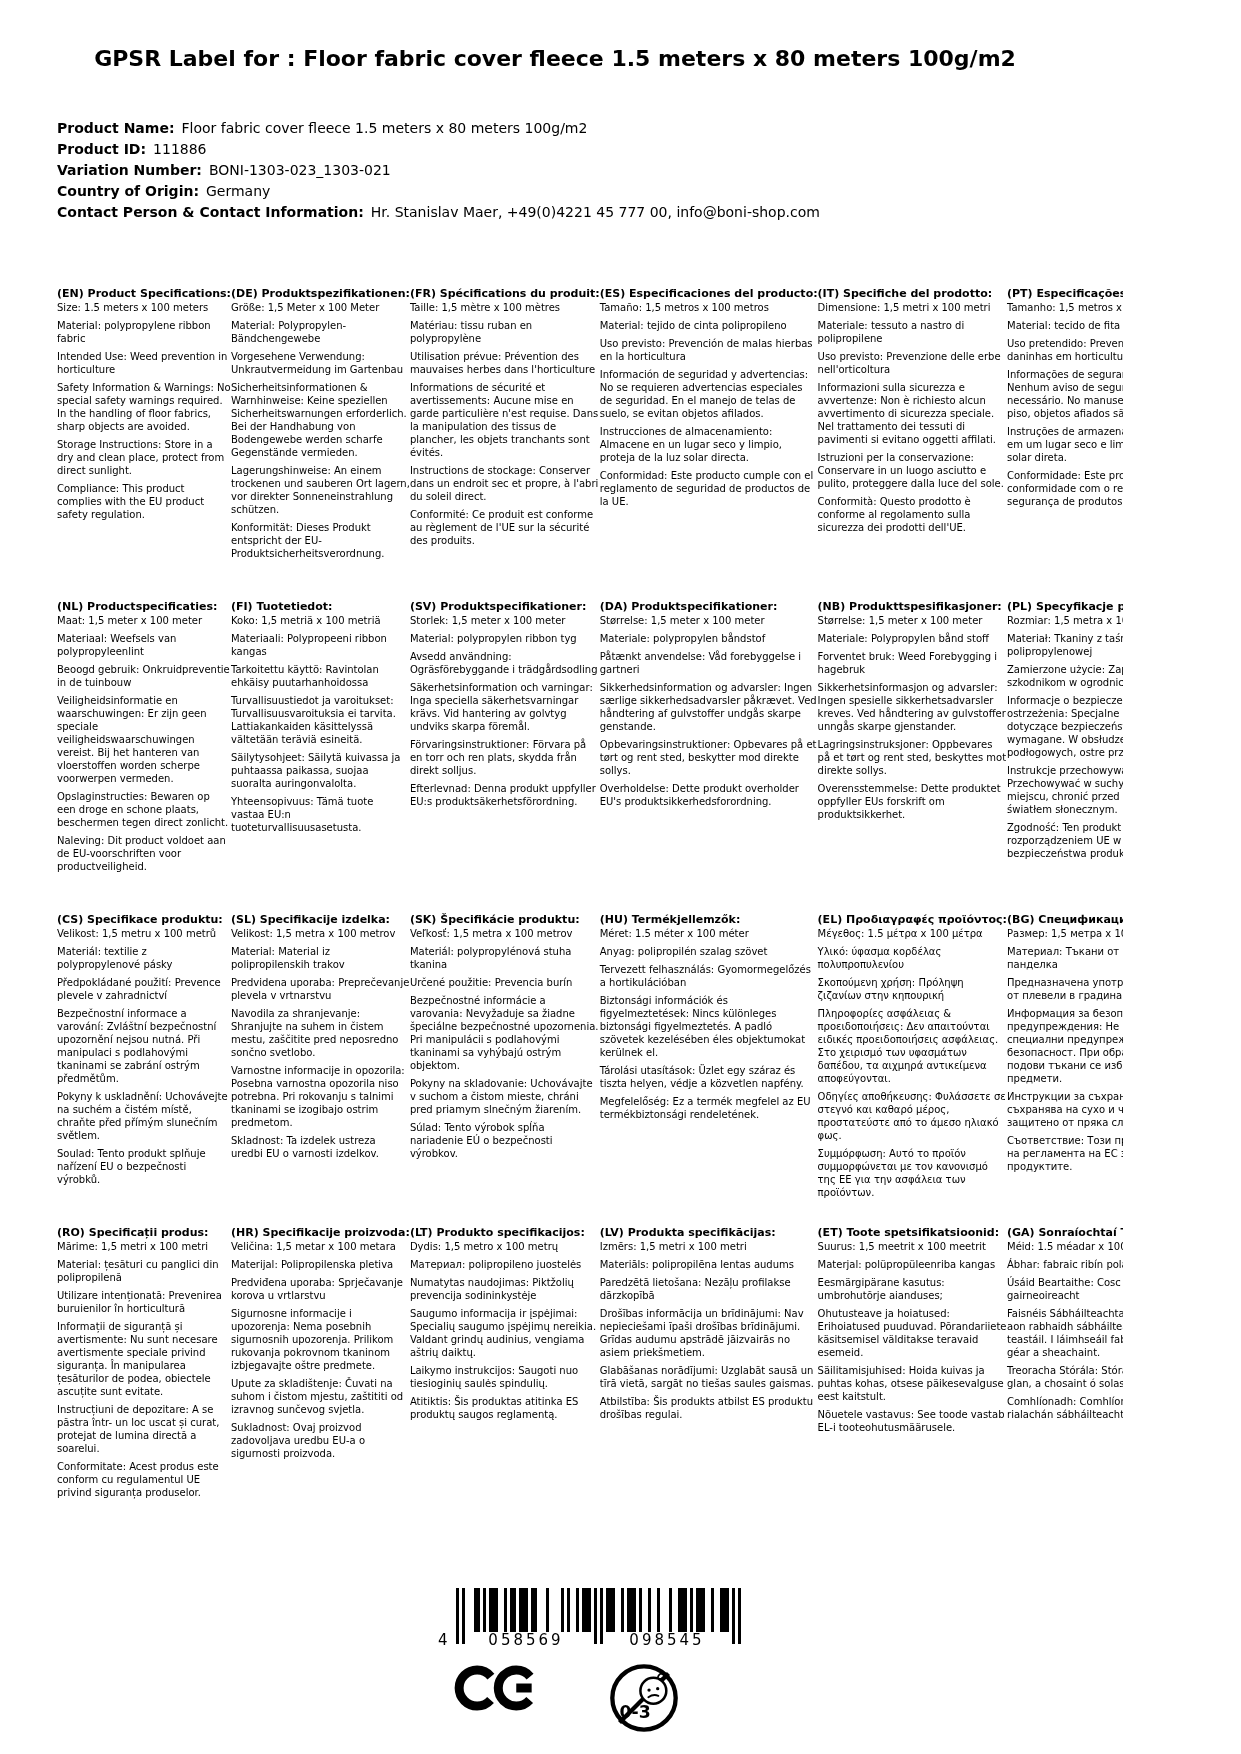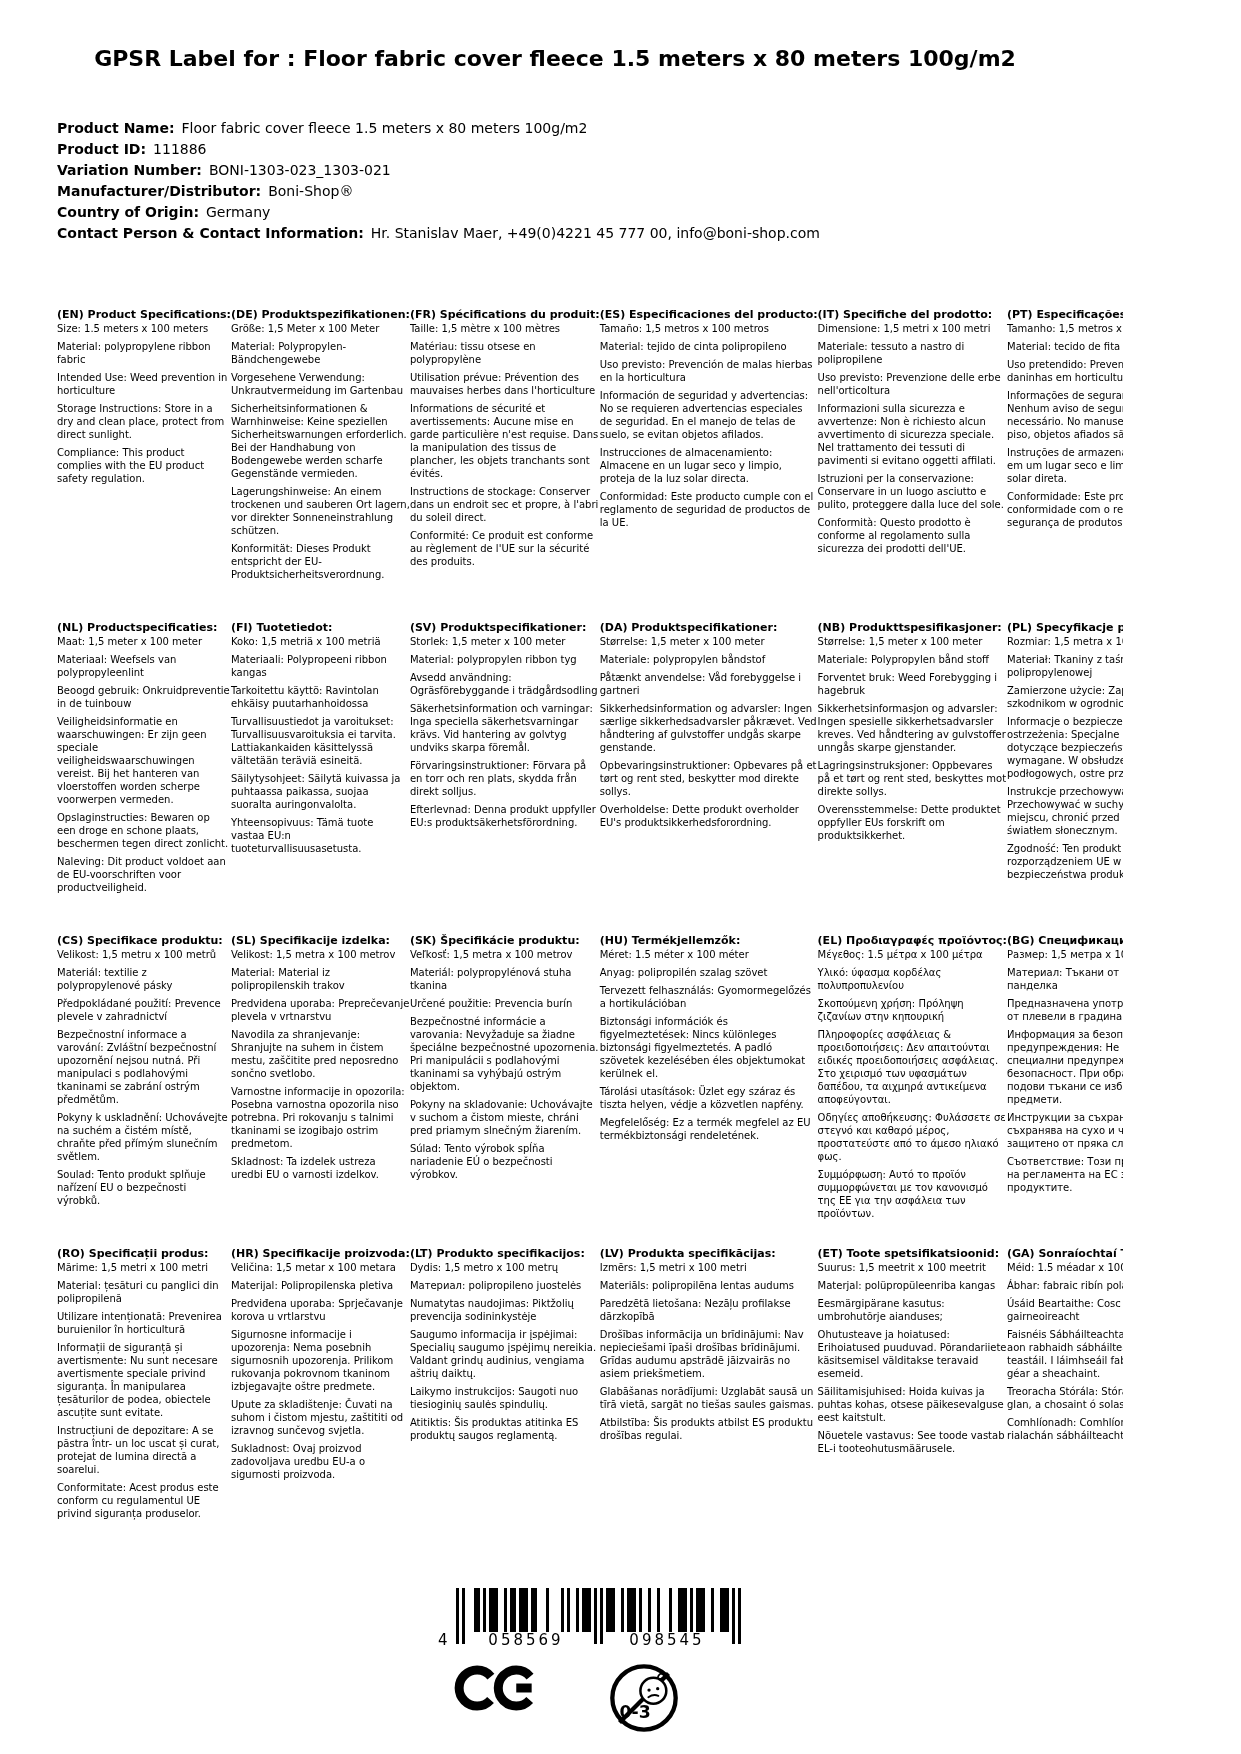--- a/index.html
+++ b/index.html
@@ -41,47 +41,47 @@
 <body>
 
 <div class="page">
 
   <h1 class="title">GPSR Label for : Floor fabric cover fleece 1.5 meters x 80 meters 100g/m2</h1>
 
   <div class="product-info" id="product-info">
       <div class="pi-row"><span class="pi-label">Product Name:</span><span class="pi-value">Floor fabric cover fleece 1.5 meters x 80 meters 100g/m2</span></div>
       <div class="pi-row"><span class="pi-label">Product ID:</span><span class="pi-value">111886</span></div>
       <div class="pi-row"><span class="pi-label">Variation Number:</span><span class="pi-value">BONI-1303-023_1303-021</span></div>
-      <div class="pi-row"><span class="pi-label">Manufacturer/Distributor:</span><span class="pi-value">Boni-Shop®</span></div>
       <div class="pi-row"><span class="pi-label">Country of Origin:</span><span class="pi-value">Germany</span></div>
       <div class="pi-row"><span class="pi-label">Contact Person &amp; Contact Information:</span><span class="pi-value">Hr. Stanislav Maer, +49(0)4221 45 777 00, info@boni-shop.com</span></div>
     </div>
 
   <div class="sections-grid" id="sections-grid">
       <div class="cell">
         <div class="cell-title">(EN) Product Specifications:</div>
         <p>Size: 1.5 meters x 100 meters</p>
         <p>Material: polypropylene ribbon fabric</p>
         <p>Intended Use: Weed prevention in horticulture</p>
+        <p>Safety Information &amp; Warnings: No special safety warnings required. In the handling of floor fabrics, sharp objects are avoided.</p>
         <p>Storage Instructions: Store in a dry and clean place, protect from direct sunlight.</p>
         <p>Compliance: This product complies with the EU product safety regulation.</p>
       </div>
       <div class="cell">
         <div class="cell-title">(DE) Produktspezifikationen:</div>
         <p>Größe: 1,5 Meter x 100 Meter</p>
         <p>Material: Polypropylen-Bändchengewebe</p>
         <p>Vorgesehene Verwendung: Unkrautvermeidung im Gartenbau</p>
         <p>Sicherheitsinformationen &amp; Warnhinweise: Keine speziellen Sicherheitswarnungen erforderlich. Bei der Handhabung von Bodengewebe werden scharfe Gegenstände vermieden.</p>
         <p>Lagerungshinweise: An einem trockenen und sauberen Ort lagern, vor direkter Sonneneinstrahlung schützen.</p>
         <p>Konformität: Dieses Produkt entspricht der EU-Produktsicherheitsverordnung.</p>
       </div>
       <div class="cell">
         <div class="cell-title">(FR) Spécifications du produit:</div>
         <p>Taille: 1,5 mètre x 100 mètres</p>
-        <p>Matériau: tissu otsese en polypropylène</p>
+        <p>Matériau: tissu ruban en polypropylène</p>
         <p>Utilisation prévue: Prévention des mauvaises herbes dans l'horticulture</p>
         <p>Informations de sécurité et avertissements: Aucune mise en garde particulière n'est requise. Dans la manipulation des tissus de plancher, les objets tranchants sont évités.</p>
         <p>Instructions de stockage: Conserver dans un endroit sec et propre, à l'abri du soleil direct.</p>
         <p>Conformité: Ce produit est conforme au règlement de l'UE sur la sécurité des produits.</p>
       </div>
       <div class="cell">
         <div class="cell-title">(ES) Especificaciones del producto:</div>
         <p>Tamaño: 1,5 metros x 100 metros</p>
         <p>Material: tejido de cinta polipropileno</p>
         <p>Uso previsto: Prevención de malas hierbas en la horticultura</p>

